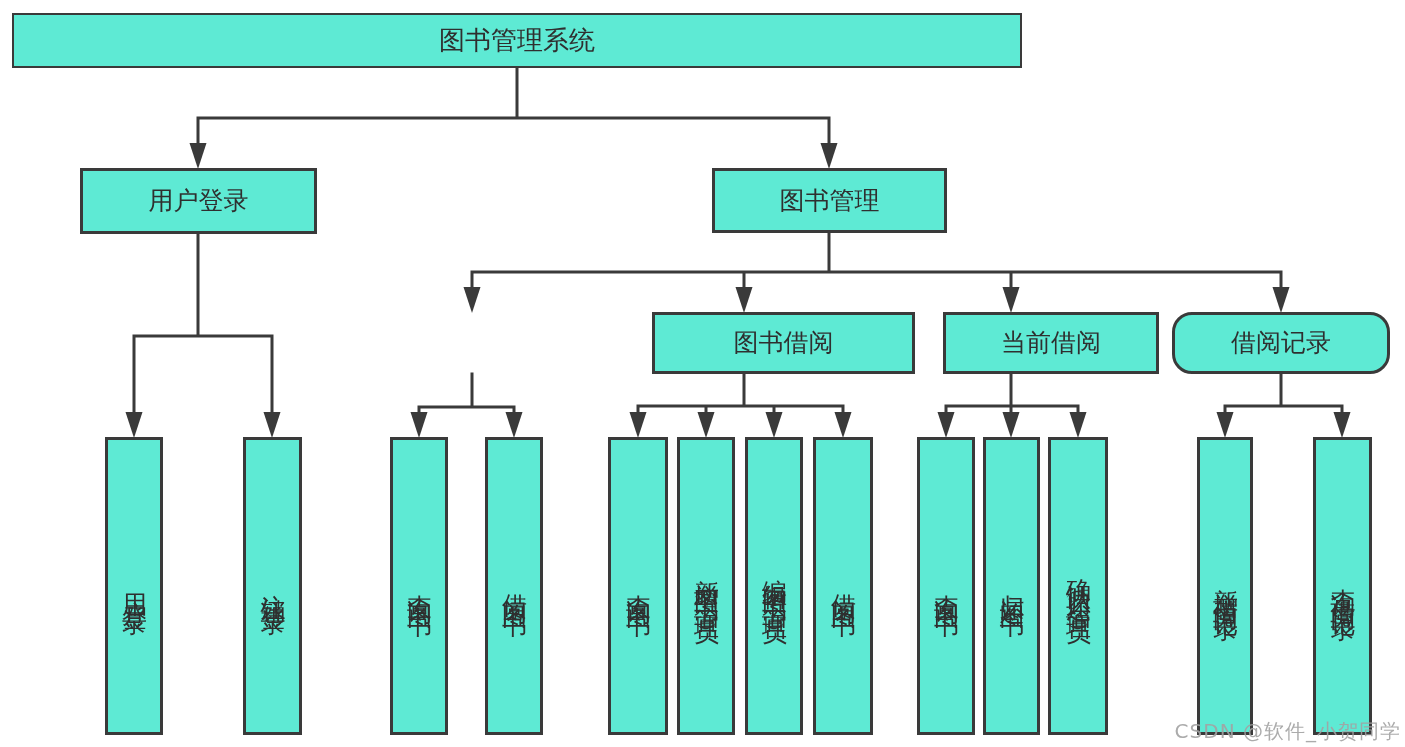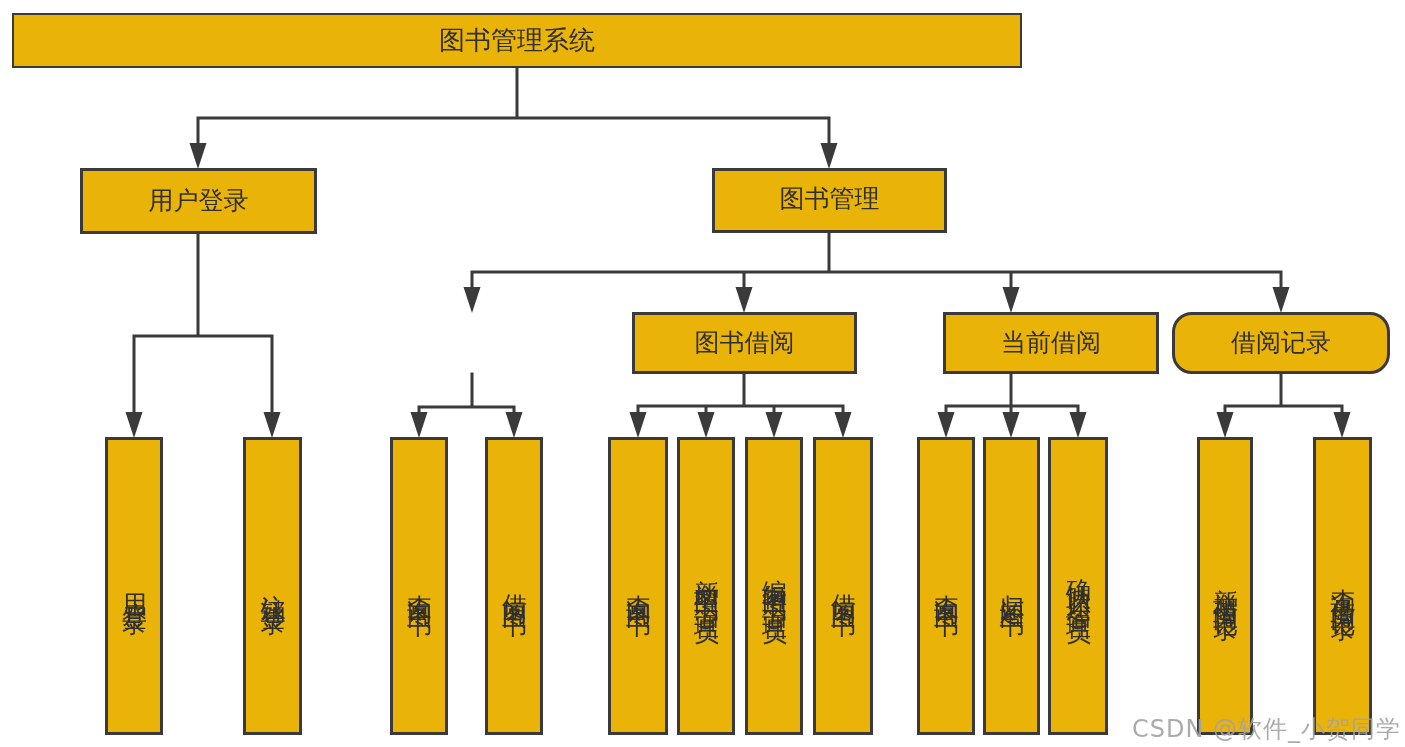--- a/index.html
+++ b/index.html
@@ -7,33 +7,33 @@
   .canvas {
     position:relative; width:1405px; height:747px;
     background:var(--background);
     font-family:"DejaVu Sans","Liberation Sans",sans-serif;
     color:var(--text); overflow:hidden;
   }
   .connectors { position:absolute; left:0; top:0; width:1405px; height:747px; z-index:1; }
   .connectors path { fill:none; stroke:var(--line); stroke-width:3; stroke-linecap:square; }
   .connectors polygon { fill:var(--line); stroke:none; }
   .node {
-    position:absolute; box-sizing:border-box; background:#eab308;
+    position:absolute; box-sizing:border-box; background:#5eead4;
     border:3px solid var(--line);
     display:flex; align-items:center; justify-content:center;
     font-size:25px; line-height:1.2; z-index:2; white-space:nowrap;
   }
   .node.root { border-width:2px; font-size:26px; }
   .node.vertical {
     writing-mode:vertical-rl; text-orientation:mixed;
     letter-spacing:6px; font-size:25px;
   }
   .watermark {
     position:absolute; right:4px; bottom:2px; z-index:5;
-    font-size:24px; letter-spacing:1px; color:var(--watermark); opacity:.9;
+    font-size:20px; letter-spacing:1px; color:var(--watermark); opacity:.9;
     white-space:nowrap;
   }
 </style>
 </head>
 <body>
 
 <div class="canvas">
 
   <svg class="connectors" viewBox="0 0 1405 747" xmlns="http://www.w3.org/2000/svg">
     <g>
@@ -74,23 +74,23 @@
     <g>
       <path d="M1281 374 V406 M1225 406 H1342 M1225 406 V428 M1342 406 V428"></path>
       <polygon points="1216.5,412 1233.5,412 1225,438"></polygon>
       <polygon points="1333.5,412 1350.5,412 1342,438"></polygon>
     </g>
   </svg>
 
   <div class="node root" style="left:12px; top:13px; width:1010px; height:55px;">图书管理系统</div>
 
   <div class="node" style="left:80px; top:168px; width:237px; height:66px;">用户登录</div>
-  <div class="node" style="left:712px; top:168px; width:235px; height:65px;font-family:Liberation Mono, monospace;">图书管理</div>
+  <div class="node" style="left:712px; top:168px; width:235px; height:65px;">图书管理</div>
 
-  <div class="node" style="left:632px; top:312px; width:225px; height:62px;">图书借阅</div>
+  <div class="node" style="left:652px; top:312px; width:263px; height:62px;">图书借阅</div>
   <div class="node" style="left:903px; top:312px; width:216px; height:62px;margin-left:40px;">当前借阅</div>
   <div class="node" style="left:1172px; top:312px; width:218px; height:62px;border-radius:20px;">借阅记录</div>
 
   <div class="node vertical" style="left:105px; top:437px; width:58px; height:298px;">用户登录</div>
   <div class="node vertical" style="left:243px; top:437px; width:59px; height:298px;">注销登录</div>
 
   <div class="node vertical" style="left:390px; top:437px; width:58px; height:298px;">查询图书</div>
   <div class="node vertical" style="left:485px; top:437px; width:58px; height:298px;">借阅图书</div>
 
   <div class="node vertical" style="left:608px; top:437px; width:60px; height:298px;">查询图书</div>

